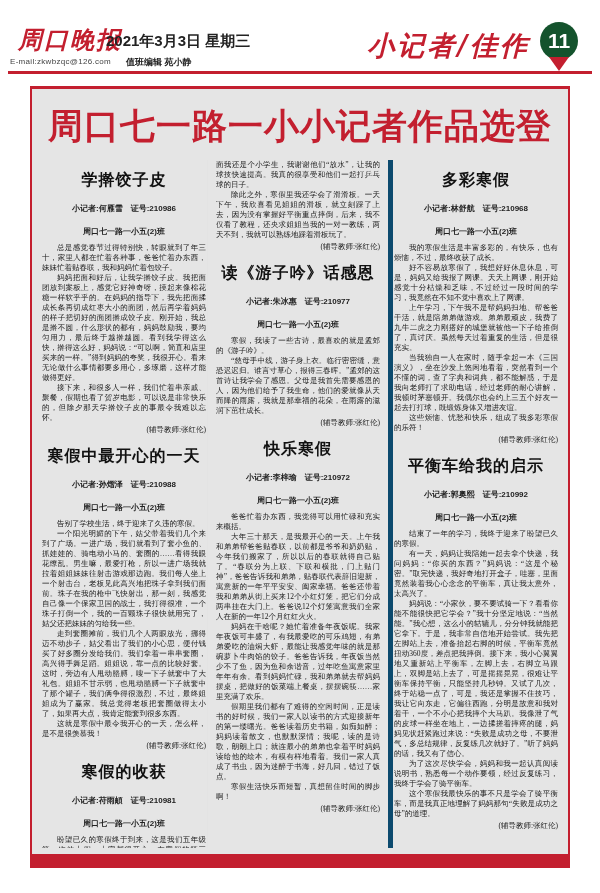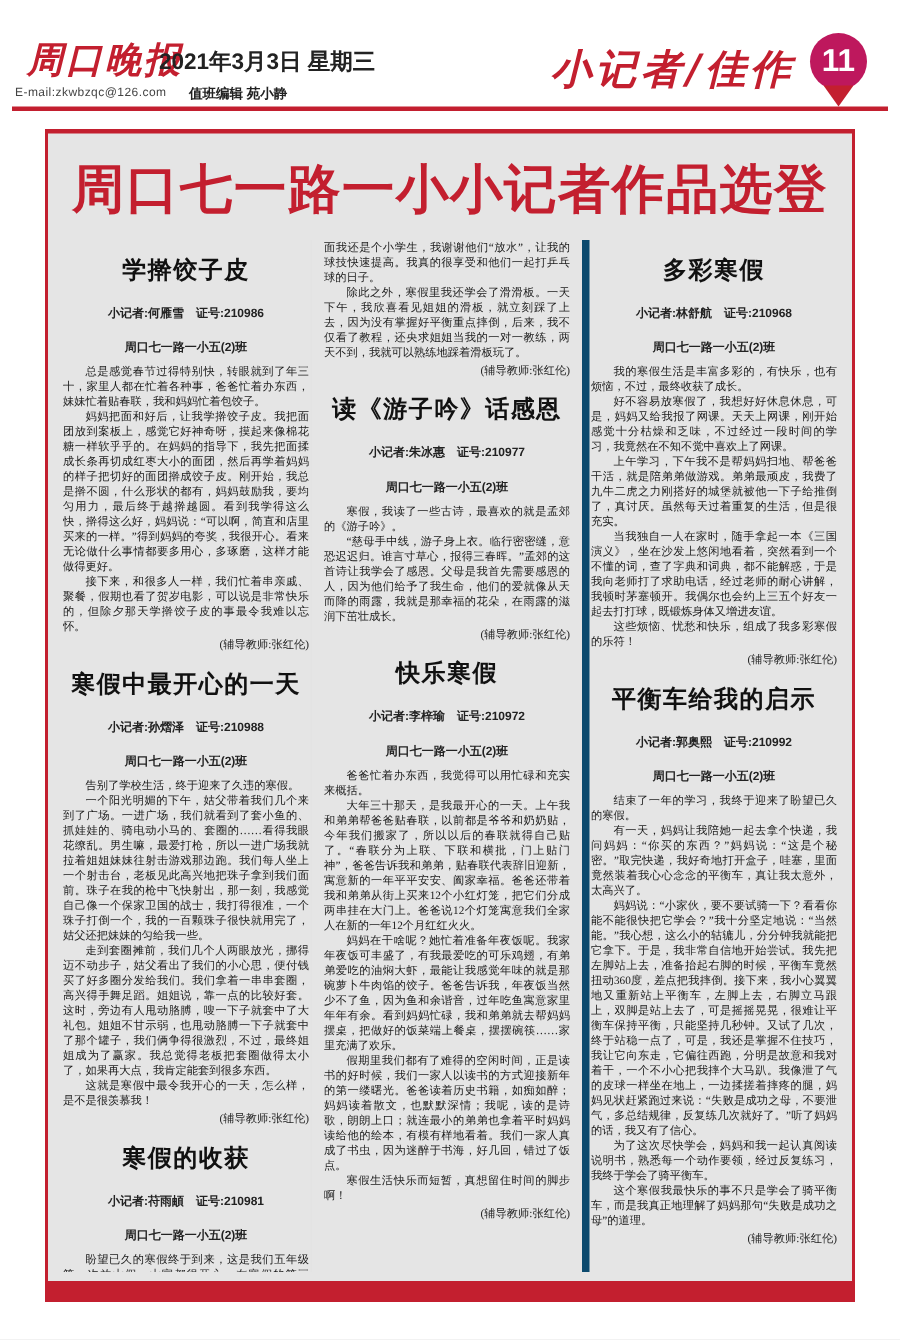--- a/index.html
+++ b/index.html
@@ -21,21 +21,21 @@
     font-family:"Liberation Sans",sans-serif;font-weight:bold;}
   .editorline{position:absolute;left:118px;top:46px;font-size:9px;color:#222;
     font-family:"Liberation Sans",sans-serif;font-weight:bold;}
   .section-title{
     position:absolute;right:62px;top:18px;
     font-family:"DejaVu Serif",serif;font-weight:bold;font-style:italic;
     font-size:27px;color:#c31f2f;letter-spacing:3px;white-space:nowrap;
   }
   .page-badge{
     position:absolute;right:14px;top:12px;width:38px;height:38px;
-    background:#be185d;border-radius:50% 50% 50% 50%;
+    background:#14532d;border-radius:50% 50% 50% 50%;
     display:flex;align-items:center;justify-content:center;
     color:#fff;font-family:"Liberation Sans",sans-serif;
     font-weight:bold;font-size:21px;z-index:3;
   }
   .page-badge:after{
     content:"";position:absolute;bottom:-11px;left:50%;transform:translateX(-50%);
     width:0;height:0;border-left:10px solid transparent;border-right:10px solid transparent;
     border-top:14px solid #c31f2f;
   }
   .header-rule{position:absolute;left:8px;top:71px;width:584px;height:3px;background:#c31f2f;}

